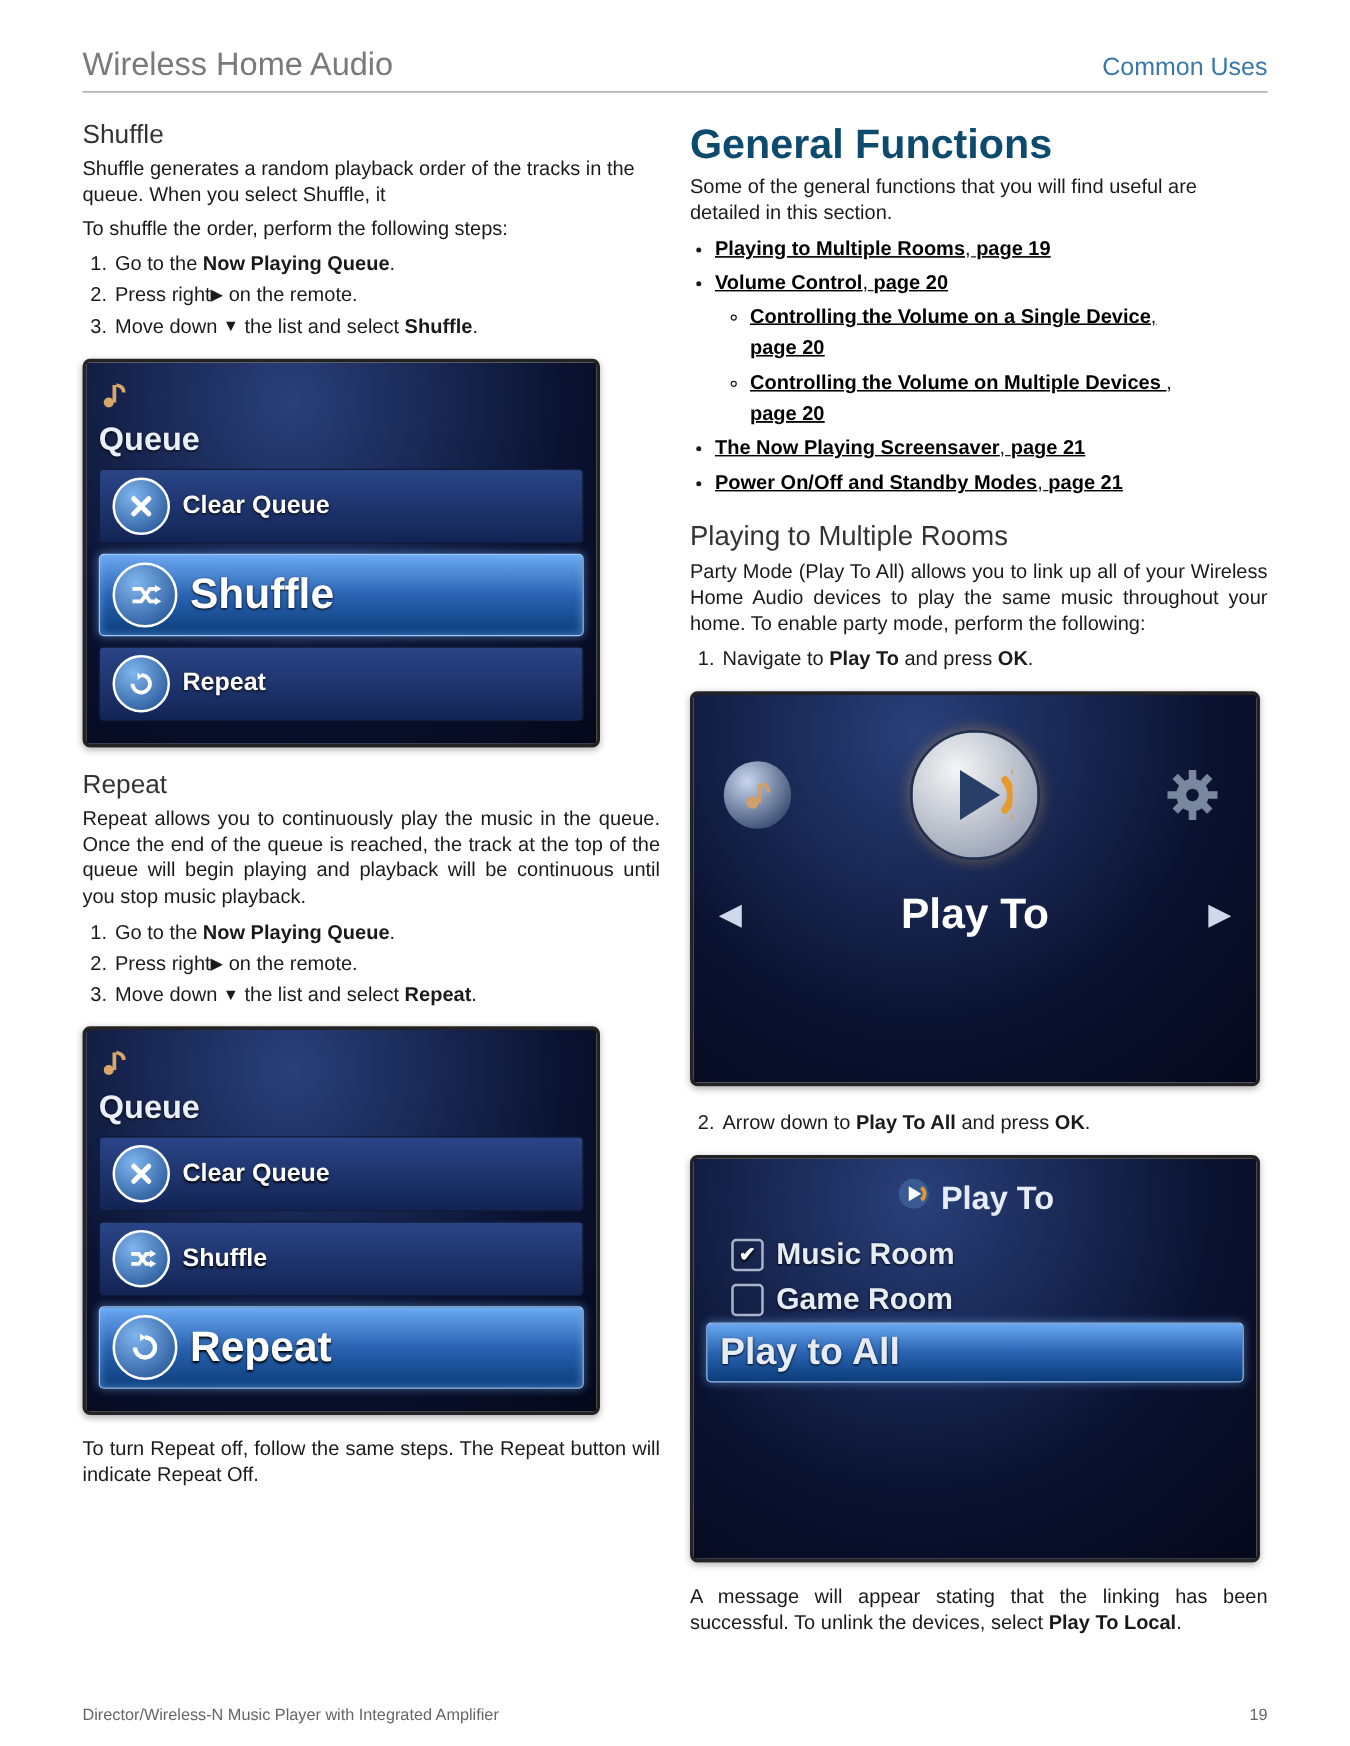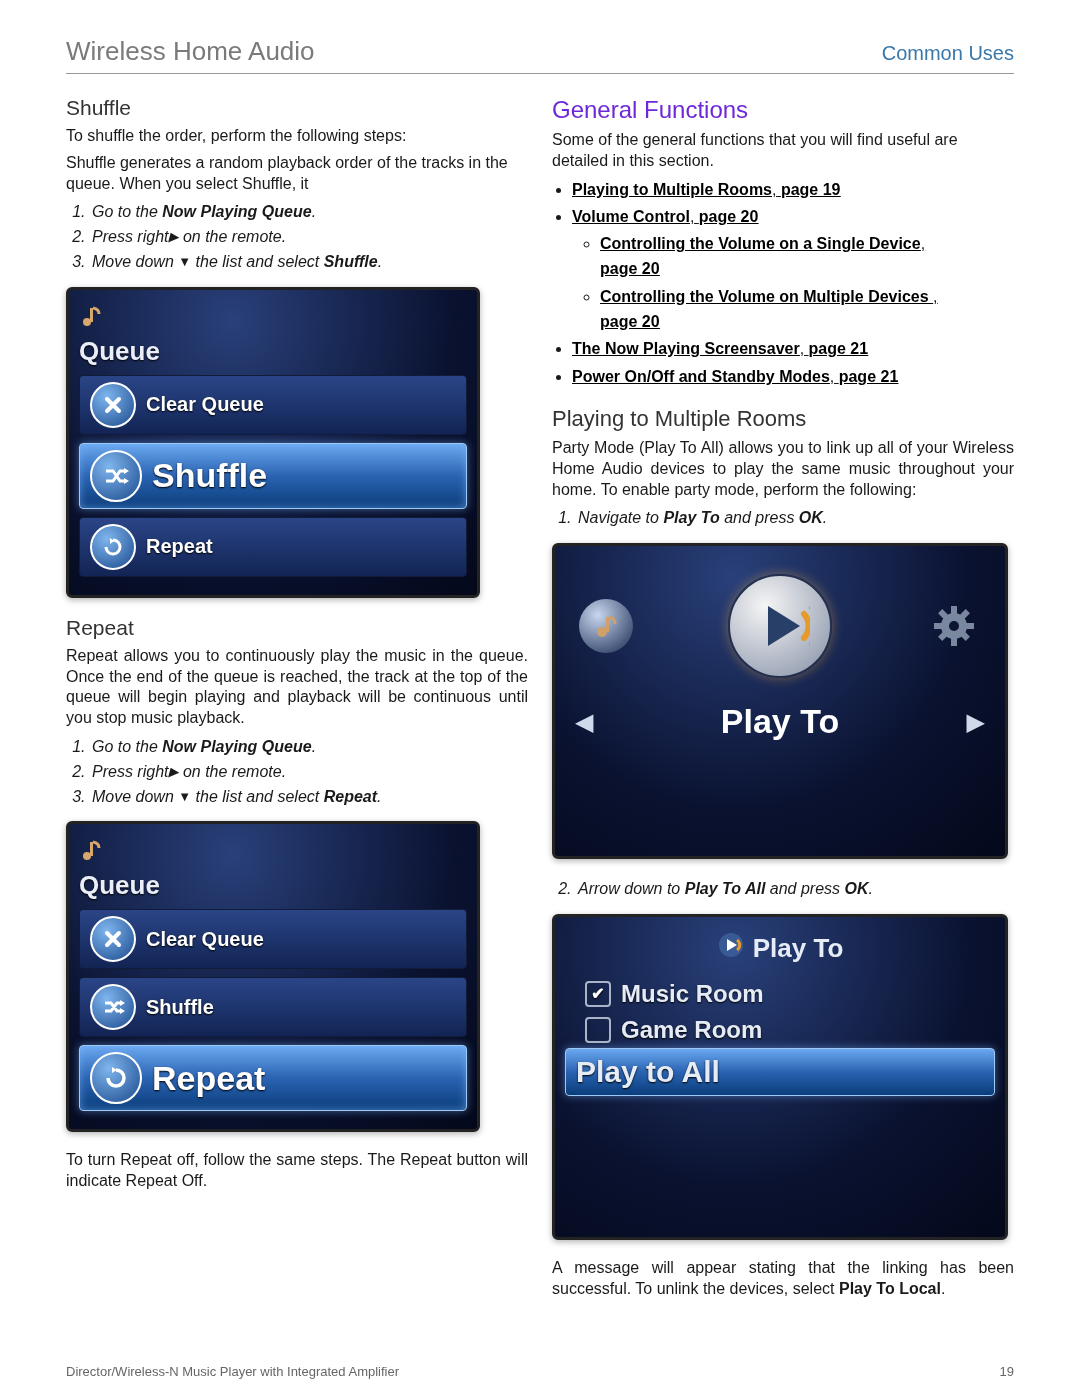--- a/index.html
+++ b/index.html
@@ -44,23 +44,23 @@
   .col {
     width: 50%;
   }
   h3.section {
     font-size: 21px;
     font-weight: 400;
     color: #333;
     margin: 0 0 4px 0;
   }
   h2.bigsection {
-    font-size: 24px;
-    color: #6d28d9;
-    font-weight: 400;
+    font-size: 33px;
+    color: #0c4a6e;
+    font-weight: 700;
     margin: 0 0 6px 0;
   }
   h3.subsection {
     font-size: 22px;
     font-weight: 400;
     color: #333;
     margin: 16px 0 4px 0;
   }
   p {
     font-size: 16px;
@@ -72,21 +72,20 @@
     text-align: justify;
   }
   ol {
     margin: 6px 0 12px 0;
     padding-left: 24px;
     font-size: 16px;
     line-height: 1.55;
   }
   ol li {
     padding-left: 2px;
-    font-style: italic;
   }
   ul.toc {
     margin: 6px 0 12px 0;
     padding-left: 20px;
     font-size: 16px;
     line-height: 1.55;
   }
   ul.toc li {
     margin-bottom: 3px;
     text-decoration: underline;
@@ -269,22 +268,22 @@
 <div class="page">
   <div class="header">
     <div class="header-left">Wireless Home Audio</div>
     <div class="header-right">Common Uses</div>
   </div>
 
   <div class="columns">
 
     <div class="col">
       <h3 class="section">Shuffle</h3>
+      <p>Shuffle generates a random playback order of the tracks in the queue. When you select Shuffle, it</p>
       <p>To shuffle the order, perform the following steps:</p>
-      <p>Shuffle generates a random playback order of the tracks in the queue. When you select Shuffle, it</p>
       <ol>
         <li>
           <span>Go to the </span><span class="bold">Now Playing Queue</span><span>.</span>
         </li>
         <li>
           <span>Press right</span><span class="icon-right">▶</span> <span>on the remote.</span>
         </li>
         <li>
           <span>Move down</span> <span class="icon-down">▼</span> <span>the list and select </span><span class="bold">Shuffle</span><span>.</span>
         </li>

